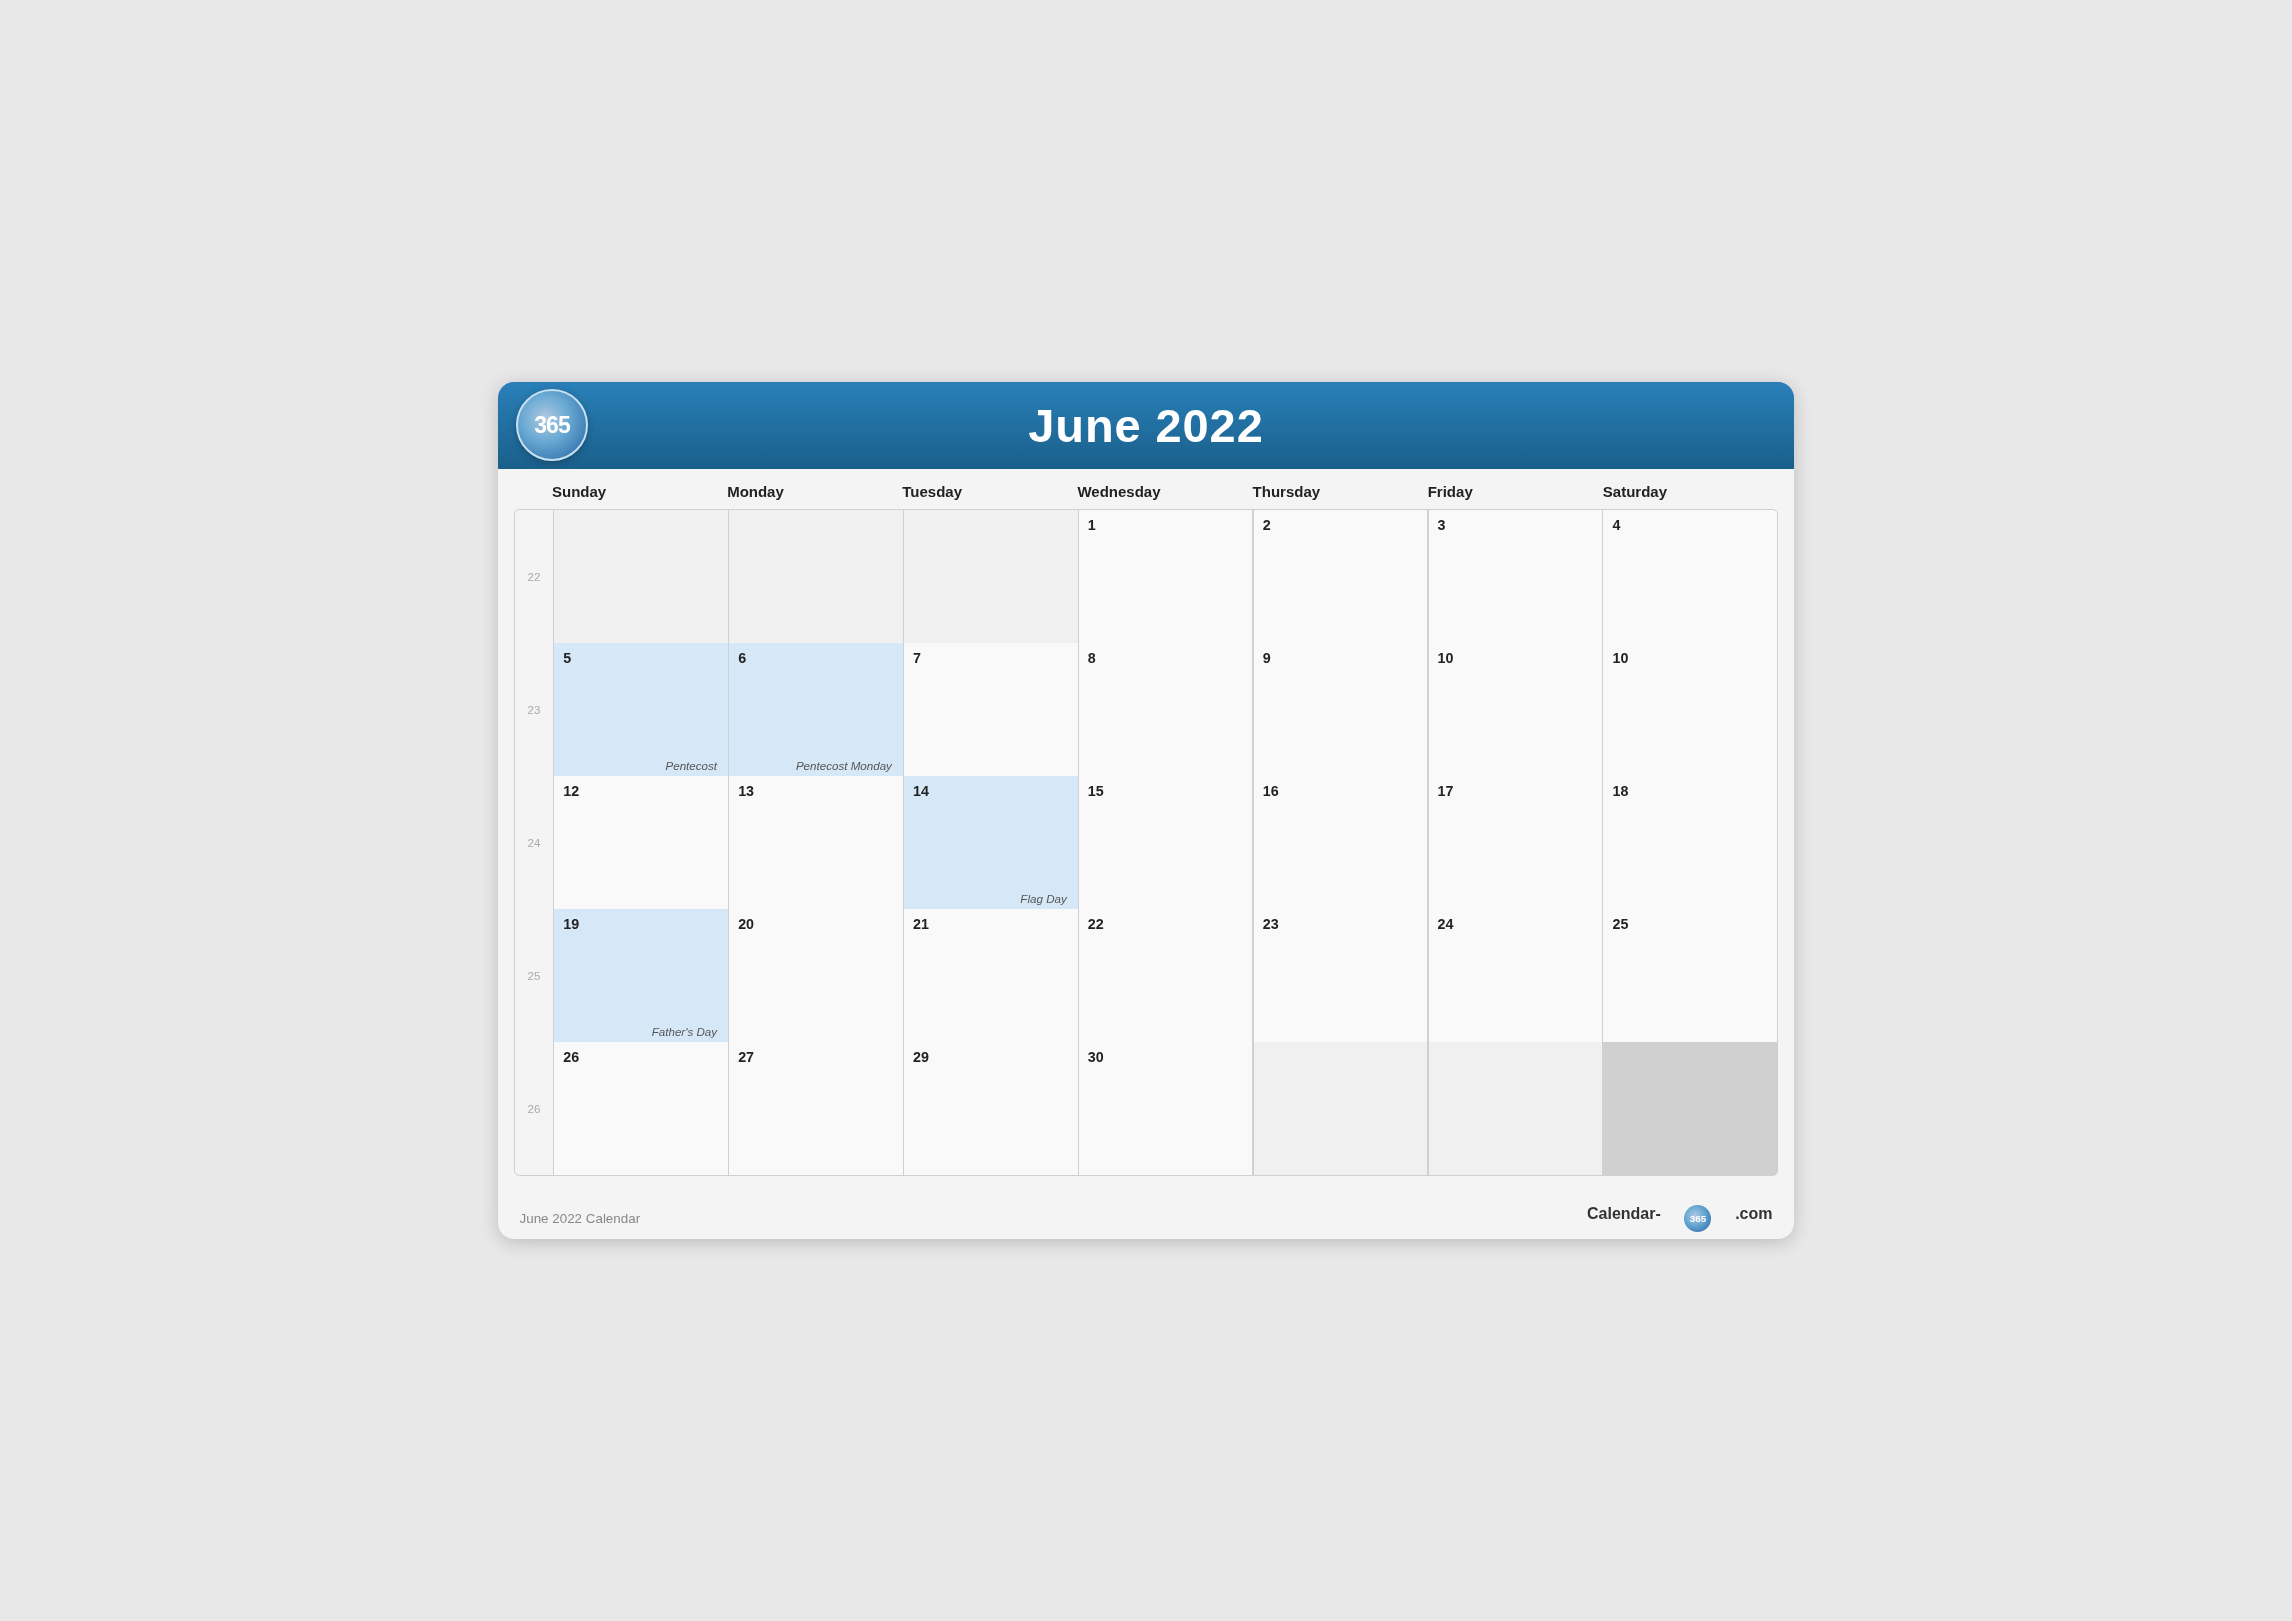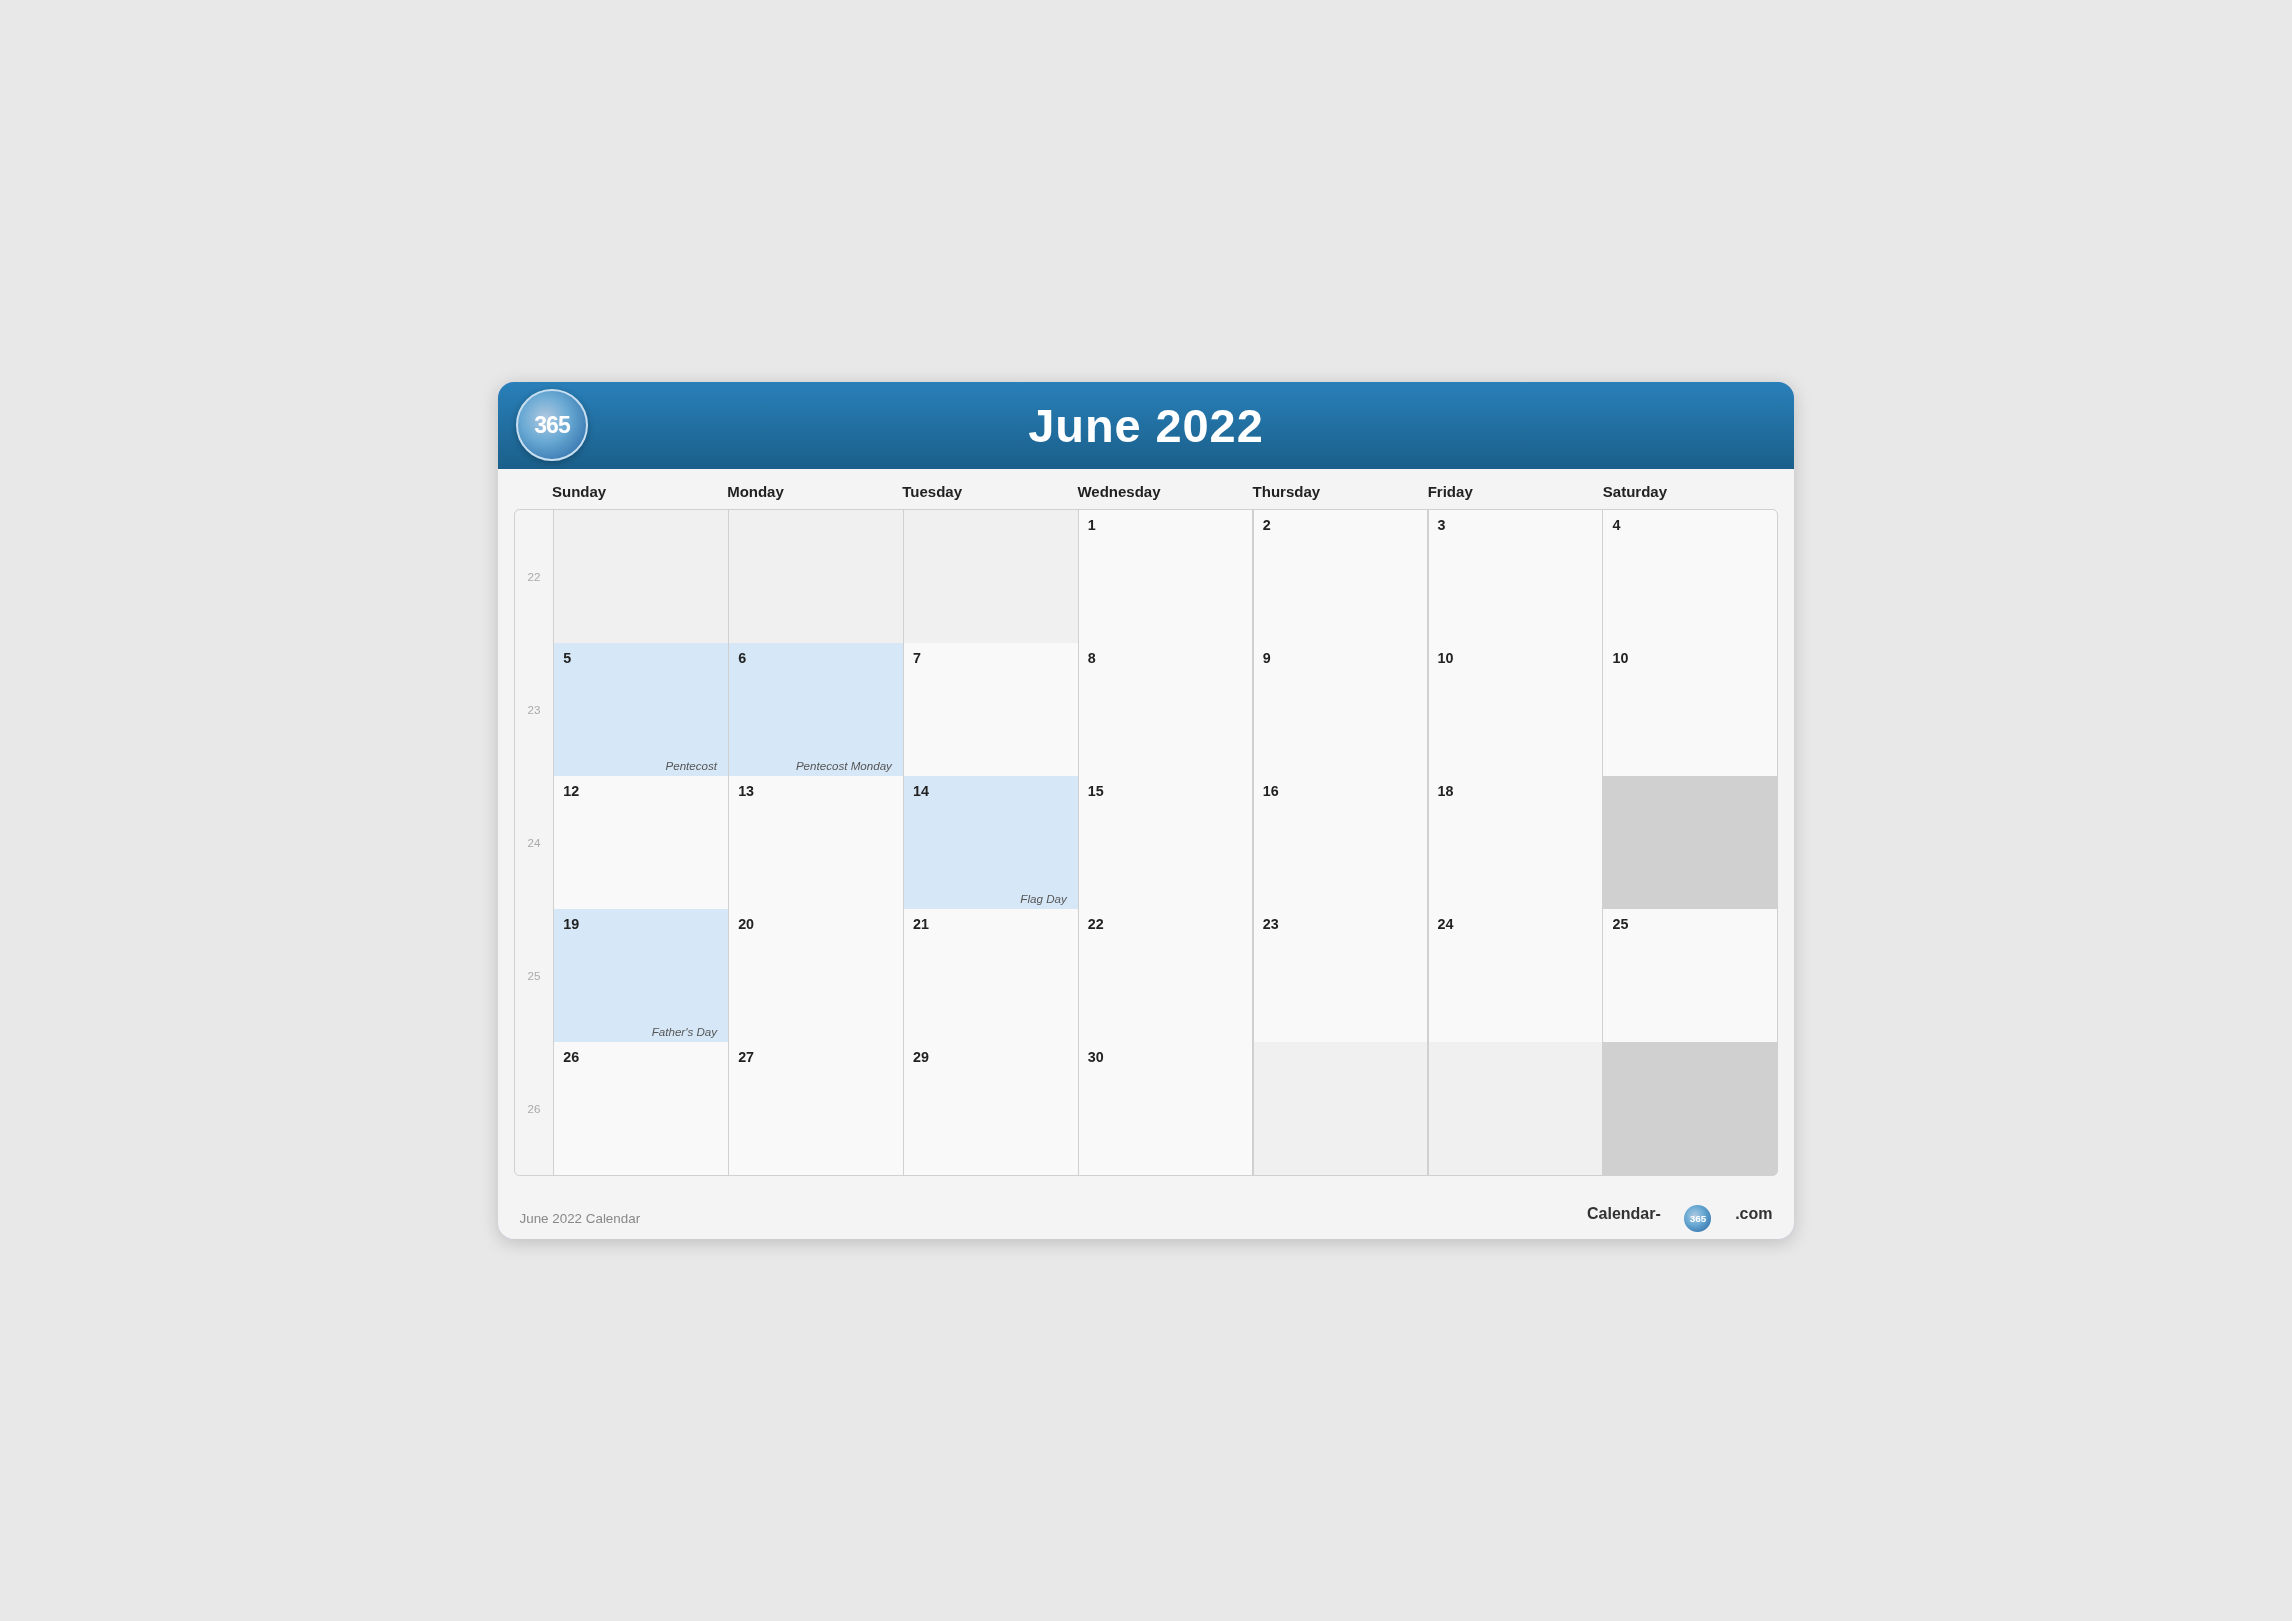--- a/index.html
+++ b/index.html
@@ -246,20 +246,23 @@
             <div class="day-num">14</div>
             <div class="event-label">Flag Day</div>
           </div>
           <div class="cal-cell">
             <div class="day-num">15</div>
           </div>
           <div class="cal-cell">
             <div class="day-num">16</div>
           </div>
           <div class="cal-cell">
+            <div class="day-num">17</div>
+          </div>
+          <div class="cal-cell">
             <div class="day-num">18</div>
           </div>
         </div>
         <div class="calendar-row">
           <div class="week-num">25</div>
           <div class="cal-cell highlighted">
             <div class="day-num">19</div>
             <div class="event-label">Father's Day</div>
           </div>
           <div class="cal-cell">

